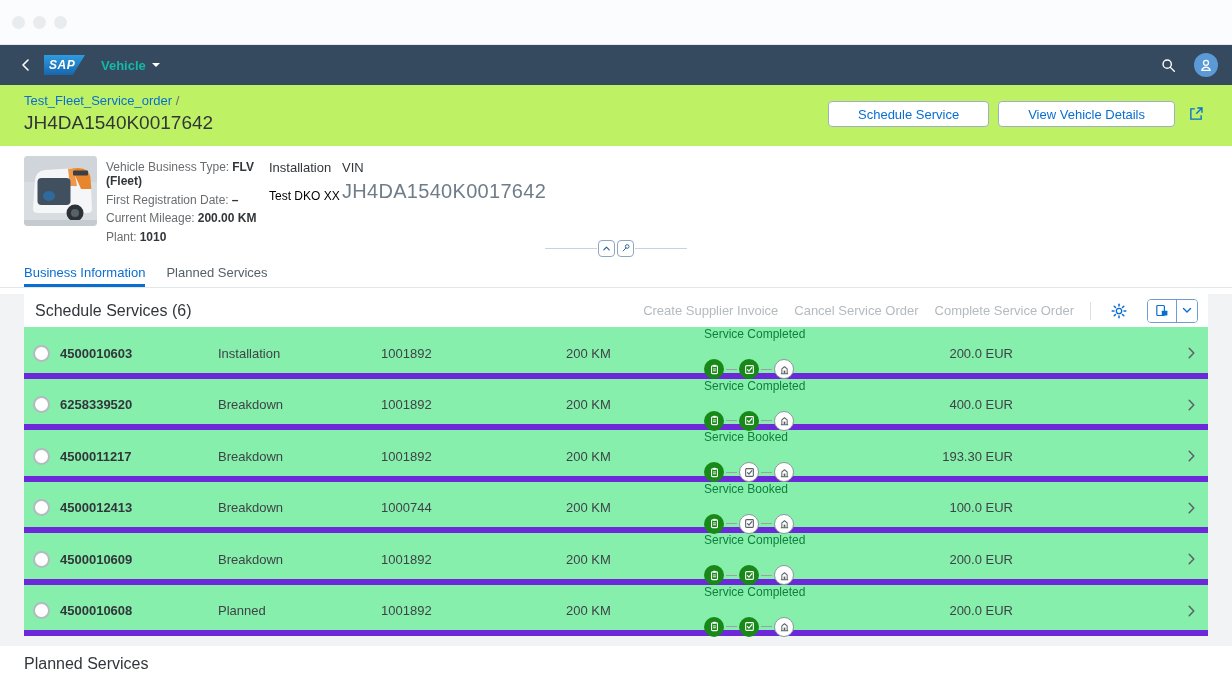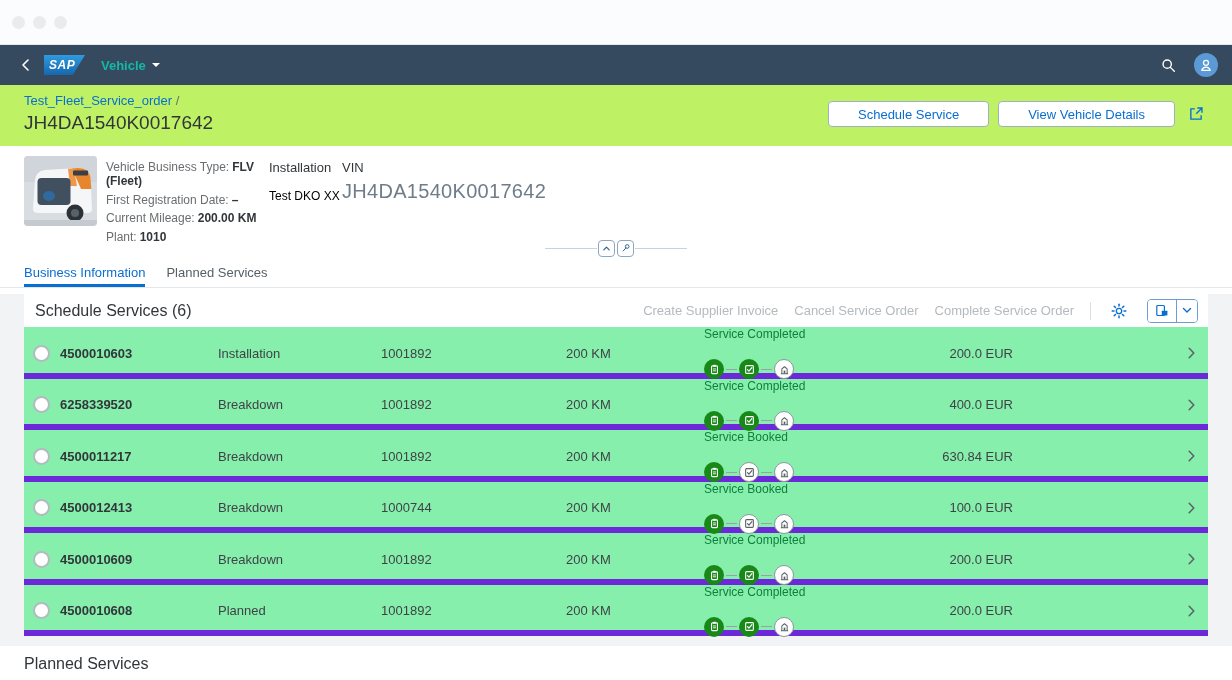--- a/index.html
+++ b/index.html
@@ -379,21 +379,21 @@
         </div>
         <span class="connector"></span>
         <div class="step pending">
           <svg width="11" height="11" viewBox="0 0 12 12">
                     <path d="M2 10.6 h8 M3.1 10.6 V5.4 L6 3 L8.9 5.4 V10.6" fill="none" stroke="currentColor" stroke-width="1.1" stroke-linejoin="round"></path>
                     <rect x="5.1" y="7.2" width="1.8" height="3.2" fill="currentColor"></rect>
                   </svg>
         </div>
       </div>
     </div>
-    <div class="cell-right">630.84 EUR</div>
+    <div class="cell-right">193.30 EUR</div>
     <div class="cell-right"></div>
     <div class="row-chevron">
       <svg width="7" height="12" viewBox="0 0 7 12">
                 <polyline points="1.2,1.2 5.8,6 1.2,10.8" fill="none" stroke="currentColor" stroke-width="1.5" stroke-linecap="round" stroke-linejoin="round"></polyline>
               </svg>
     </div>
   </div>
 
   <div class="tgrid trow">
     <div>

